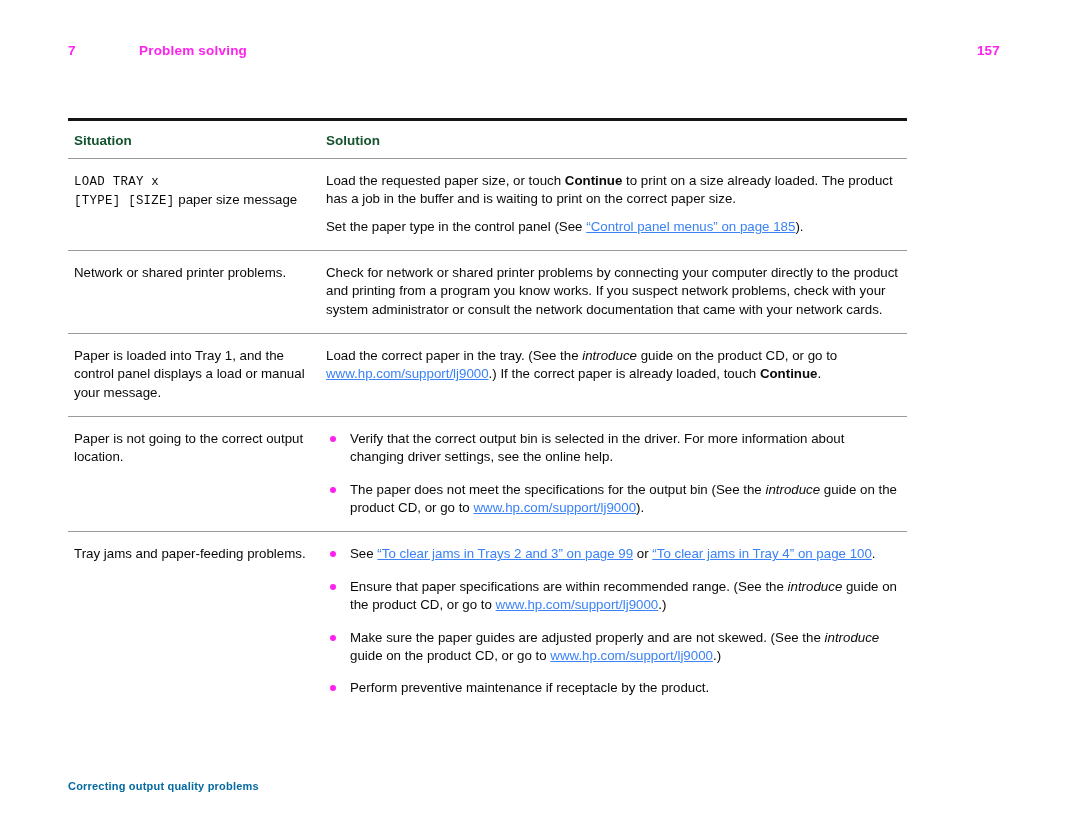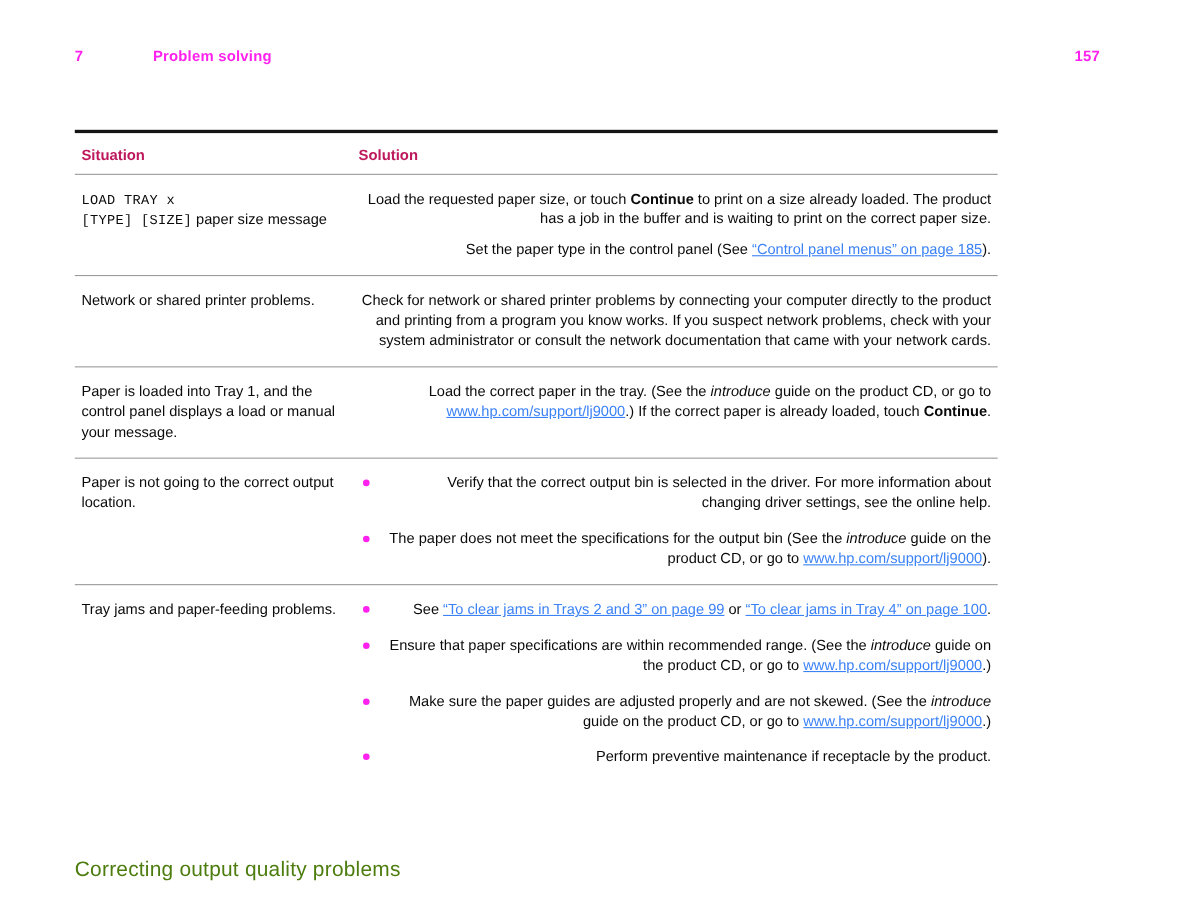--- a/index.html
+++ b/index.html
@@ -59,36 +59,36 @@
   .situation-table col.c-situation { width: 252px; }
   .situation-table col.c-solution  { width: 587px; }
 
   .situation-table thead th {
     border-top: 3px solid #141414;
     border-bottom: 1.5px solid #9a9a9a;
     text-align: left;
     padding: 12px 6px 10px 6px;
     font-size: 13.5px;
     font-weight: bold;
-    color: #be185d;
+    color: #14532d;
     vertical-align: bottom;
   }
   .situation-table tbody td {
     border-bottom: 1.2px solid #9a9a9a;
     vertical-align: top;
     padding: 13px 6px 14px 6px;
     font-size: 13.3px;
     line-height: 1.38;
     color: #0a0a0a;
   }
   .situation-table tbody tr:last-child td {
     border-bottom: none;
   }
   td.situation-cell { padding-right: 16px; }
-  td.solution-cell  { padding-left: 6px; text-align: right; }
+  td.solution-cell  { padding-left: 6px; }
 
   p.para {
     margin: 0 0 9px 0;
   }
   p.para:last-child { margin-bottom: 0; }
 
   .mono {
     font-family: "Liberation Mono", "DejaVu Sans Mono", monospace;
     font-size: 12.4px;
     letter-spacing: 0.3px;
@@ -120,23 +120,23 @@
     height: 6px;
     border-radius: 50%;
     background: #FF22EE;
   }
 
   
   .page-footer {
     position: absolute;
     left: 68px;
     top: 780px;
-    font-size: 19px;
-    font-weight: normal;
-    color: #4d7c0f;
+    font-size: 11px;
+    font-weight: bold;
+    color: #0369a1;
     letter-spacing: 0.2px;
   }
 </style>
 </head>
 <body>
 
 <div class="page">
 
   <div class="page-header">
     <span class="chapter-num">7</span>

